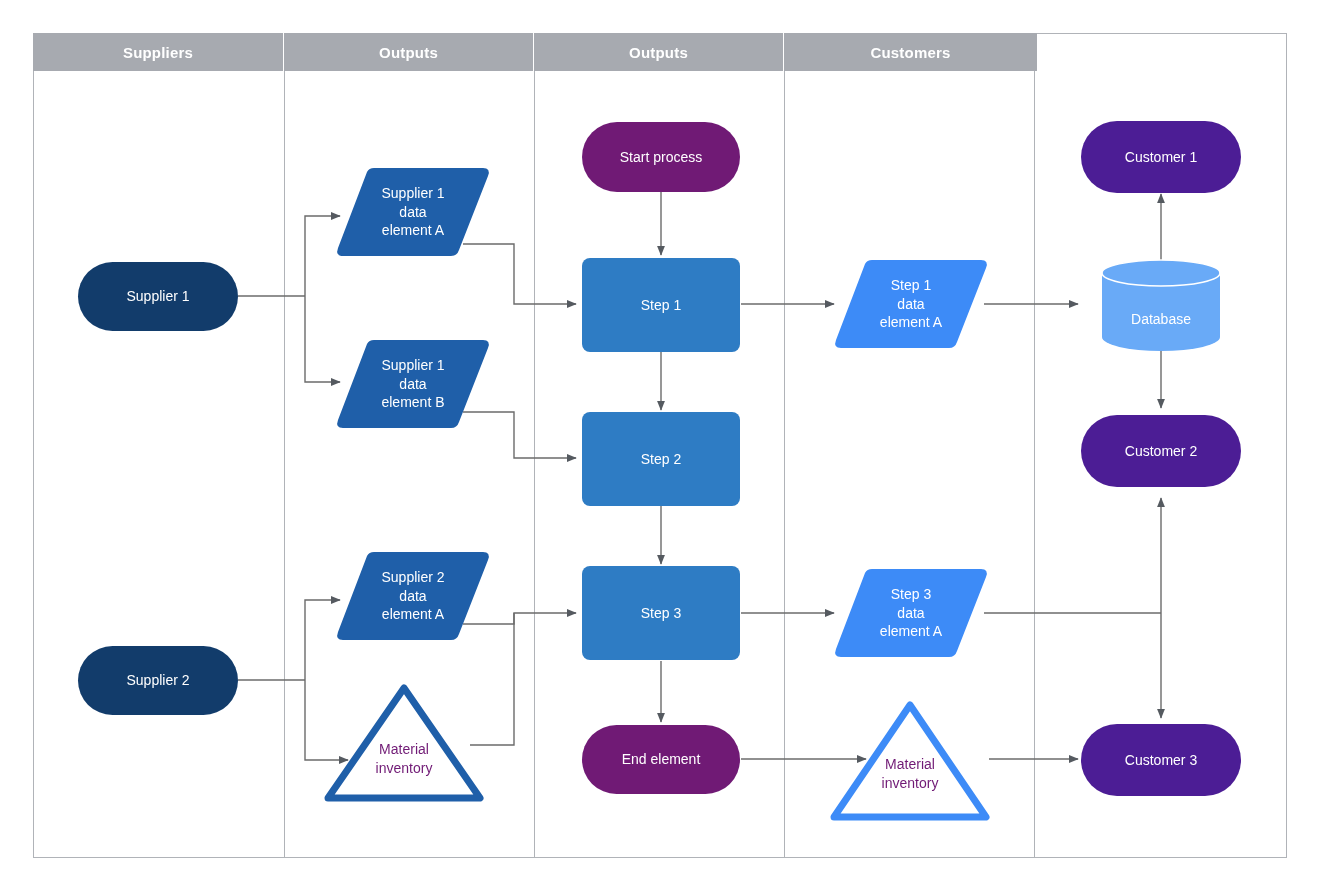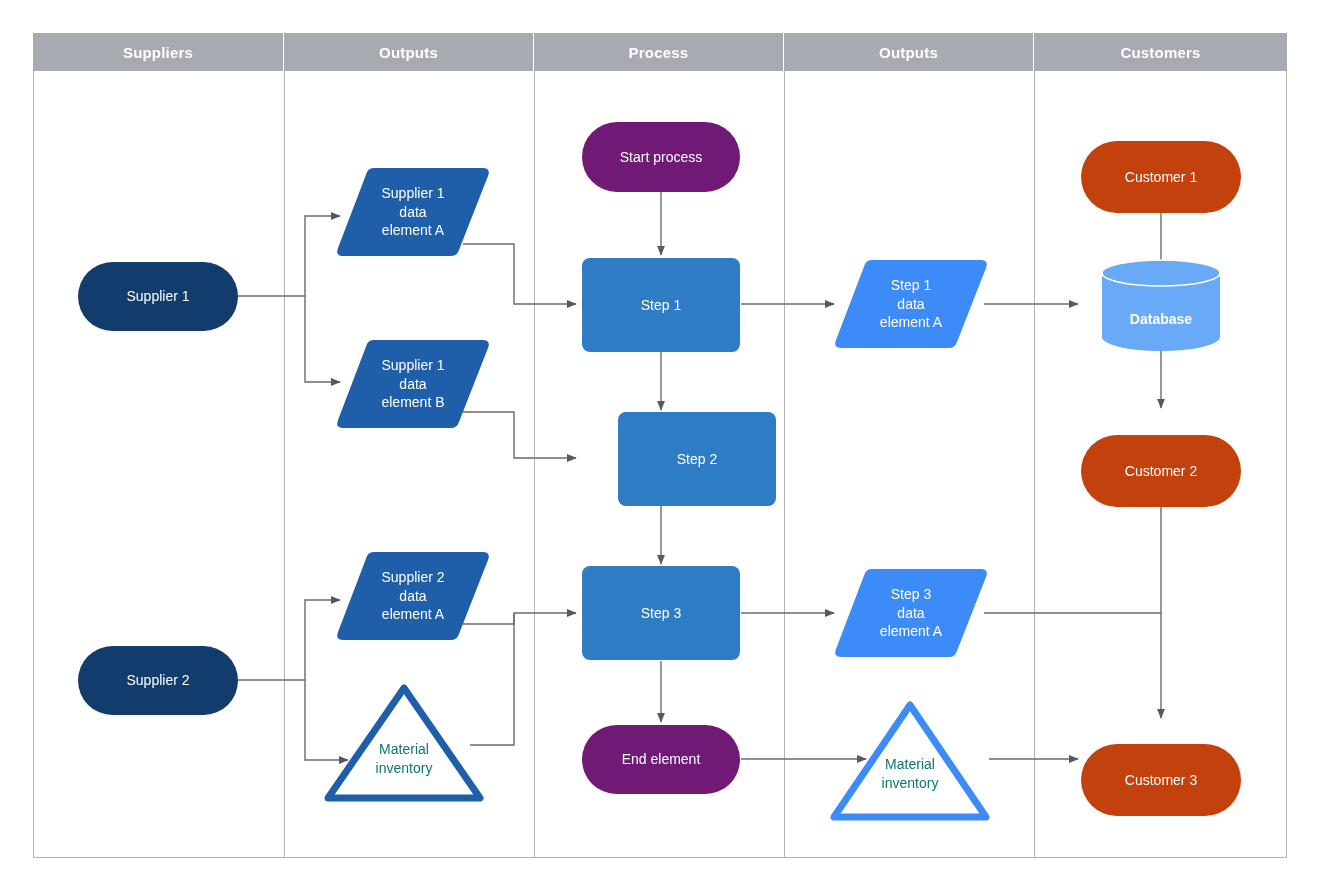--- a/index.html
+++ b/index.html
@@ -75,23 +75,22 @@
   }
   .n-process-pill {
     background: #701a75;
     border-radius: 40px;
   }
   .n-process-box {
     background: #2e7cc4;
     border-radius: 8px;
   }
   .n-customer {
-    background: #c2410c;
+    background: #4c1d95;
     border-radius: 38px;
-    margin-top: 20px;
   }
   .para-wrap { position: absolute; }
   .para-label {
     position: absolute;
     left: 0; top: 0;
     width: 100%; height: 100%;
     display: flex;
     align-items: center;
     justify-content: center;
     text-align: center;
@@ -99,59 +98,55 @@
     font-size: 14px;
     line-height: 1.32;
     pointer-events: none;
   }
   .tri-wrap { position: absolute; }
   .tri-label {
     position: absolute;
     left: 0;
     width: 100%;
     text-align: center;
-    color: #0f766e;
+    color: #701a75;
     font-size: 14px;
     line-height: 1.34;
     pointer-events: none;
   }
   .cyl-wrap { position: absolute; }
   .cyl-label {
     position: absolute;
     left: 0; top: 0;
     width: 100%; height: 100%;
     display: flex;
     align-items: center;
     justify-content: center;
     color: #ffffff;
     font-size: 14px;
     pointer-events: none;
-    font-weight: bold;
   }
 </style>
 </head>
 <body>
 
 <div id="canvas">
 
   <div class="table-frame"></div>
   <div class="col-divider" style="left:284px;"></div>
   <div class="col-divider" style="left:534px;"></div>
   <div class="col-divider" style="left:784px;"></div>
   <div class="col-divider" style="left:1034px;"></div>
 
   <div class="header-row">
     <div class="header-cell" style="width:251px;">
       <span>Suppliers</span>
     </div>
     <div class="header-cell" style="width:250px;">
       <span>Outputs</span>
-    </div>
-    <div class="header-cell" style="width:250px;">
-      <span>Process</span>
     </div>
     <div class="header-cell" style="width:250px;">
       <span>Outputs</span>
     </div>
     <div class="header-cell" style="width:253px;justify-content:center;">
       <span>Customers</span>
     </div>
   </div>
 
   <svg class="layer">
@@ -251,21 +246,21 @@
 inventory</span>
     </div>
   </div>
 
   <div class="node n-process-pill" style="left:582px; top:122px; width:158px; height:70px;">
     <span>Start process</span>
   </div>
   <div class="node n-process-box" style="left:582px; top:258px; width:158px; height:94px;">
     <span>Step 1</span>
   </div>
-  <div class="node n-process-box" style="left:582px; top:412px; width:158px; height:94px;margin-left:36px;">
+  <div class="node n-process-box" style="left:582px; top:412px; width:158px; height:94px;">
     <span>Step 2</span>
   </div>
   <div class="node n-process-box" style="left:582px; top:566px; width:158px; height:94px;">
     <span>Step 3</span>
   </div>
   <div class="node n-process-pill" style="left:582px; top:725px; width:158px; height:69px;">
     <span>End element</span>
   </div>
 
   <div class="para-wrap" style="left:831px; top:258px; width:160px; height:92px;">

